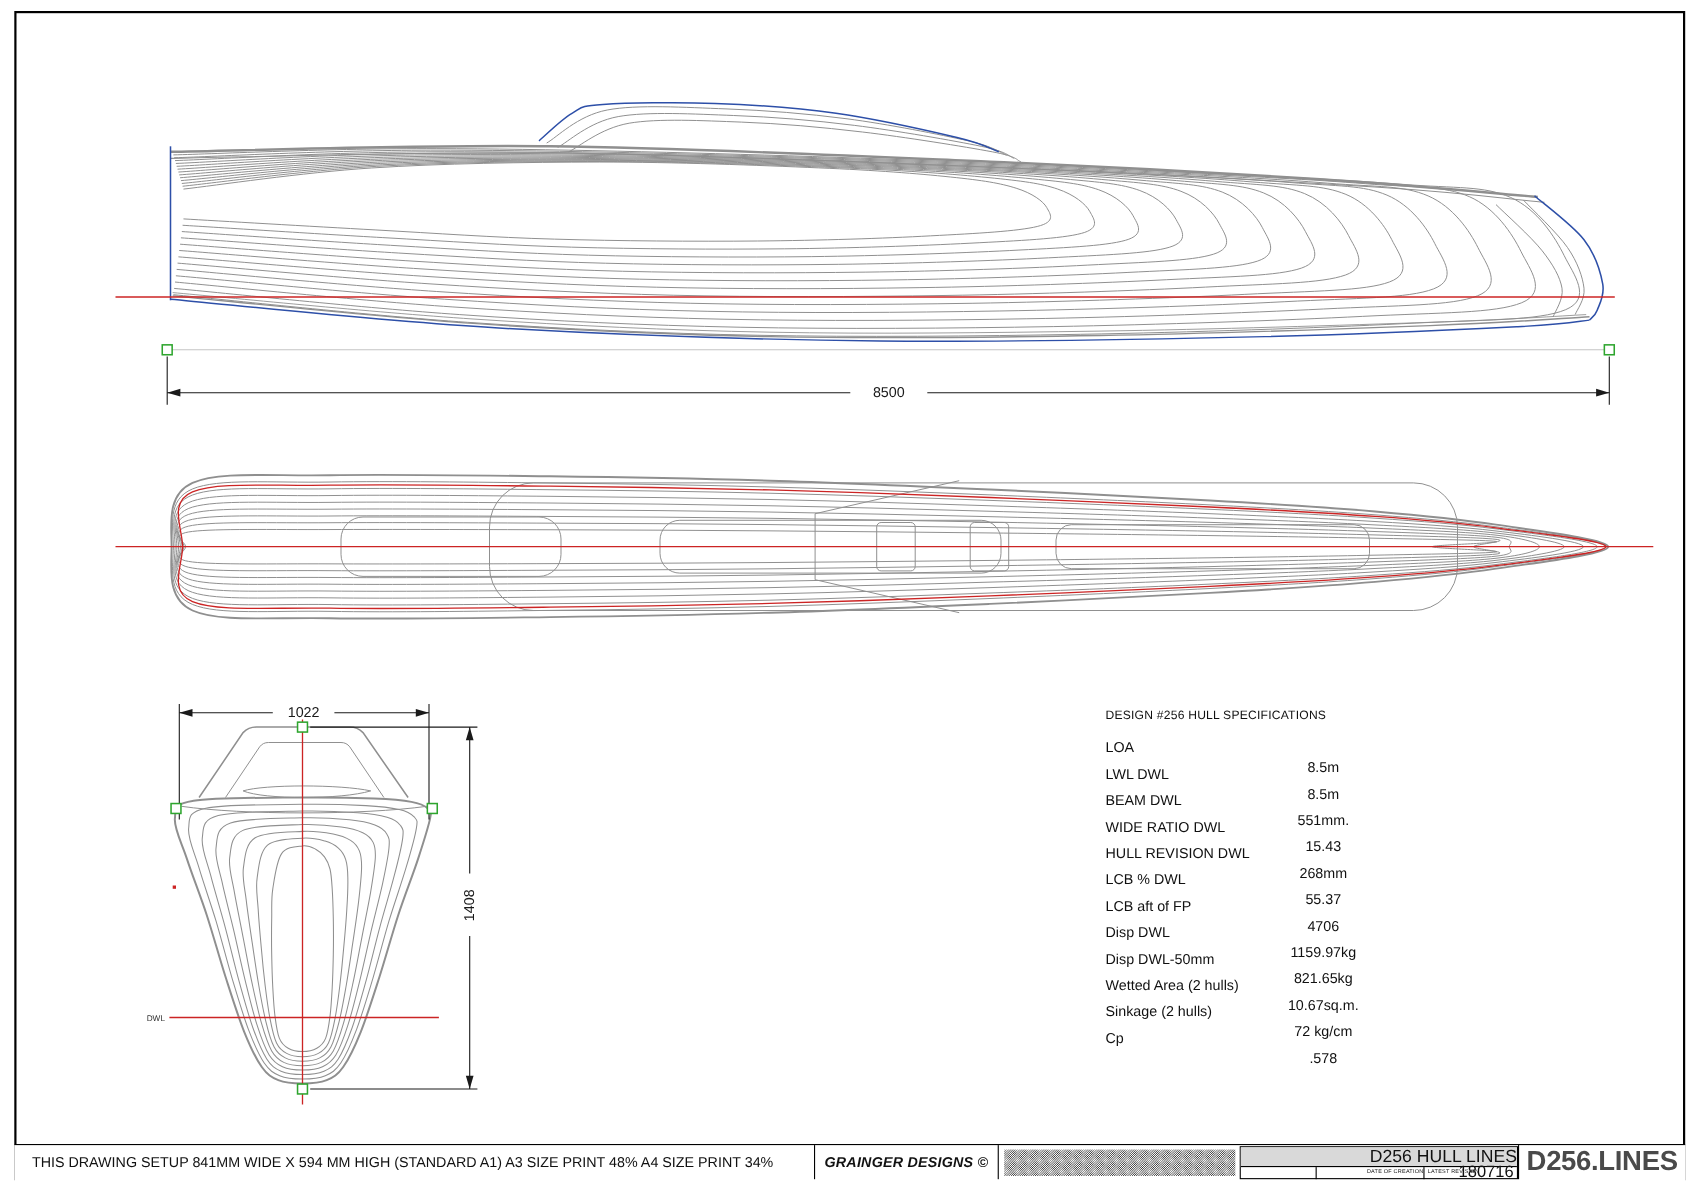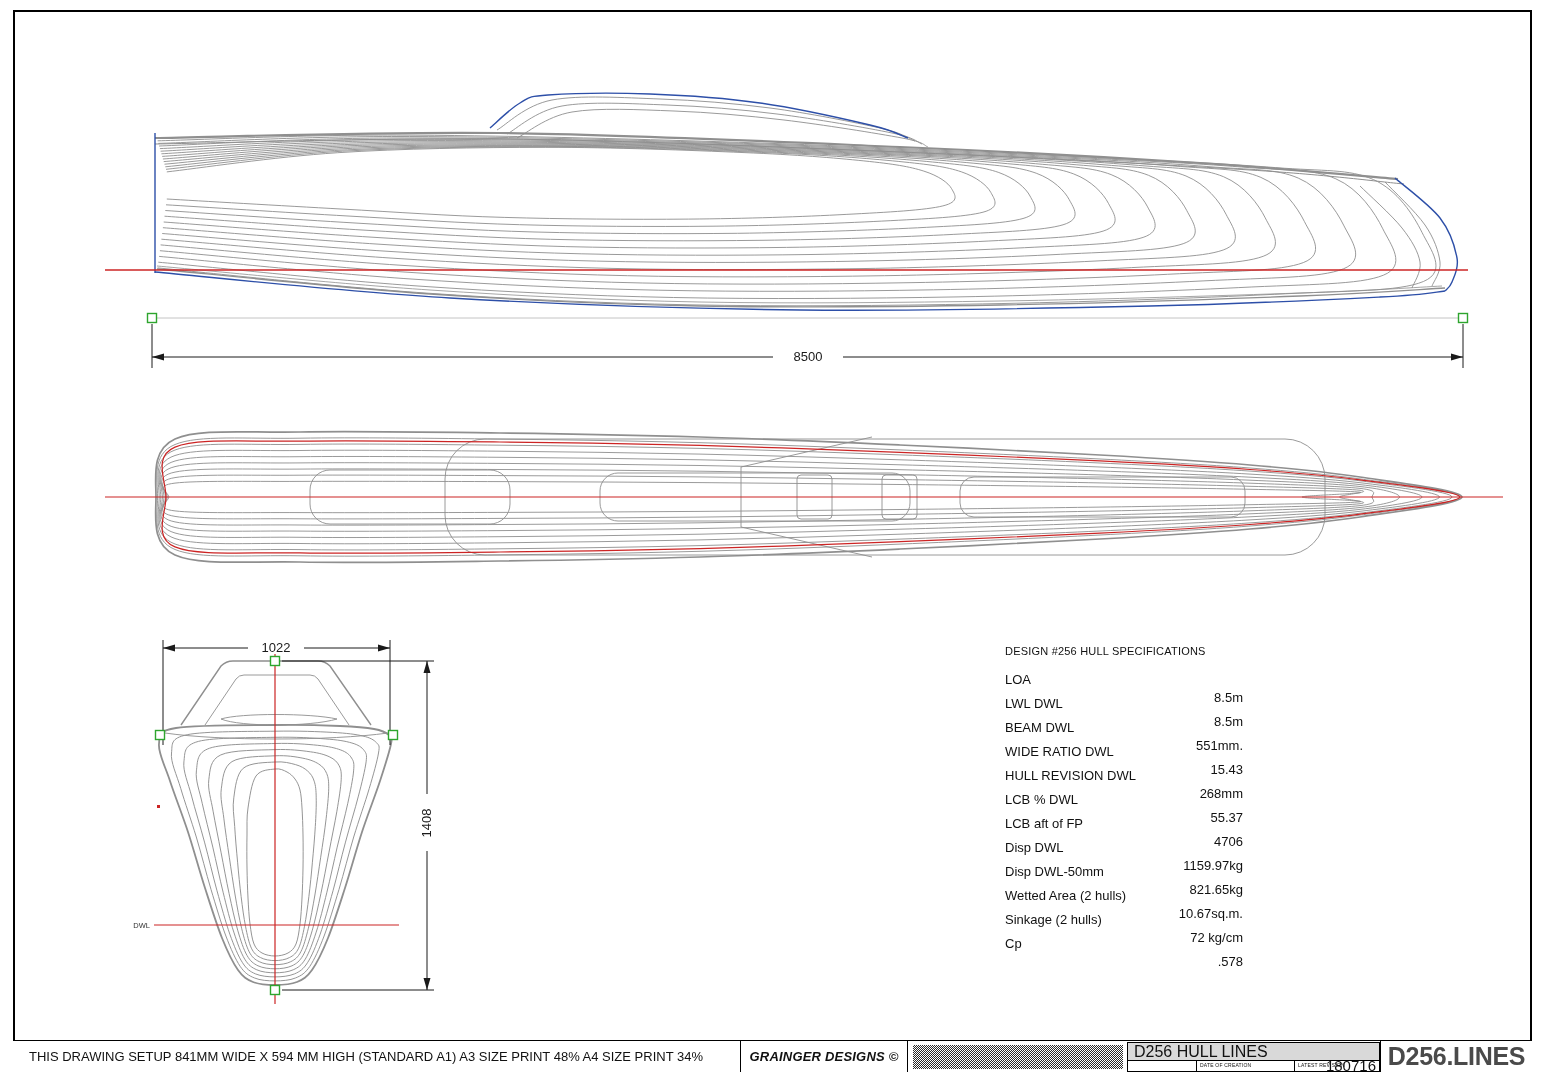--- a/index.html
+++ b/index.html
@@ -5,23 +5,23 @@
   html,body{margin:0;padding:0;background:#fff;width:1545px;height:1083px;overflow:hidden;
     font-family:"Liberation Sans",sans-serif;color:#111;}
   .abs{position:absolute;}
   .sheet{position:absolute;left:0;top:0;width:1545px;height:1083px;background:#fff;}
   .frame{position:absolute;left:13px;top:10px;width:1515px;height:1059px;border:2px solid #000;}
   
   .specs{position:absolute;left:1005px;top:645px;width:245px;font-size:13px;}
   .specs-title{font-size:11px;margin-bottom:10px;letter-spacing:.2px;}
   .srow{display:flex;height:24px;align-items:center;}
   .sl{width:158px;}
-  .sv{width:80px;text-align:right;margin-top:36px;}
+  .sv{width:80px;text-align:center;margin-top:36px;}
   
-  .titlebar{position:absolute;left:13px;top:1040px;width:1519px;height:33px;border-top:1.5px solid #000;background:#fff;}
+  .titlebar{position:absolute;left:13px;top:1040px;width:1519px;height:33px;border-top:1.5px solid #000;background:#fff;text-align:right;}
   .vdiv{position:absolute;top:0;width:1px;height:31px;background:#000;}
   .setup{position:absolute;left:16px;top:0;height:31px;display:flex;align-items:center;font-size:13px;white-space:nowrap;}
   .brand{position:absolute;left:728px;top:0;width:166px;height:31px;display:flex;align-items:center;justify-content:center;
     font-size:13px;font-weight:bold;font-style:italic;letter-spacing:.2px;white-space:nowrap;}
   .dither{position:absolute;left:900px;top:4px;width:210px;height:24px;
     background-image:linear-gradient(45deg,#2a2a2a 25%,transparent 25%,transparent 75%,#2a2a2a 75%),
                      linear-gradient(45deg,#2a2a2a 25%,#fff 25%,#fff 75%,#2a2a2a 75%);
     background-size:2px 2px;background-position:0 0,1px 1px;}
   .titlebox{position:absolute;left:1114px;top:1px;width:253px;height:30px;border:1px solid #000;background:#fff;box-sizing:border-box;}
   .tb-head{height:17px;line-height:17px;background:#d9d9d9;border-bottom:1px solid #000;font-size:16px;padding-left:6px;}

